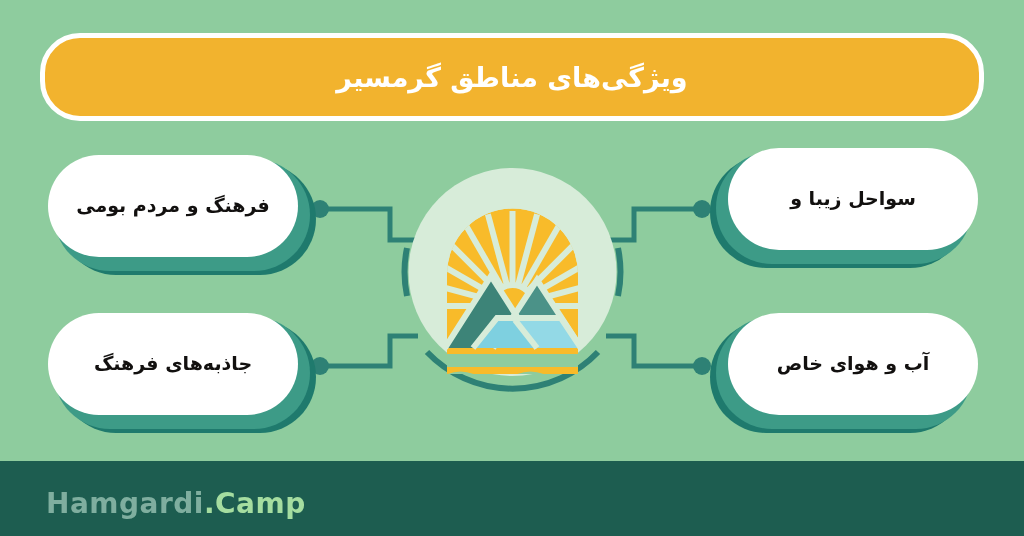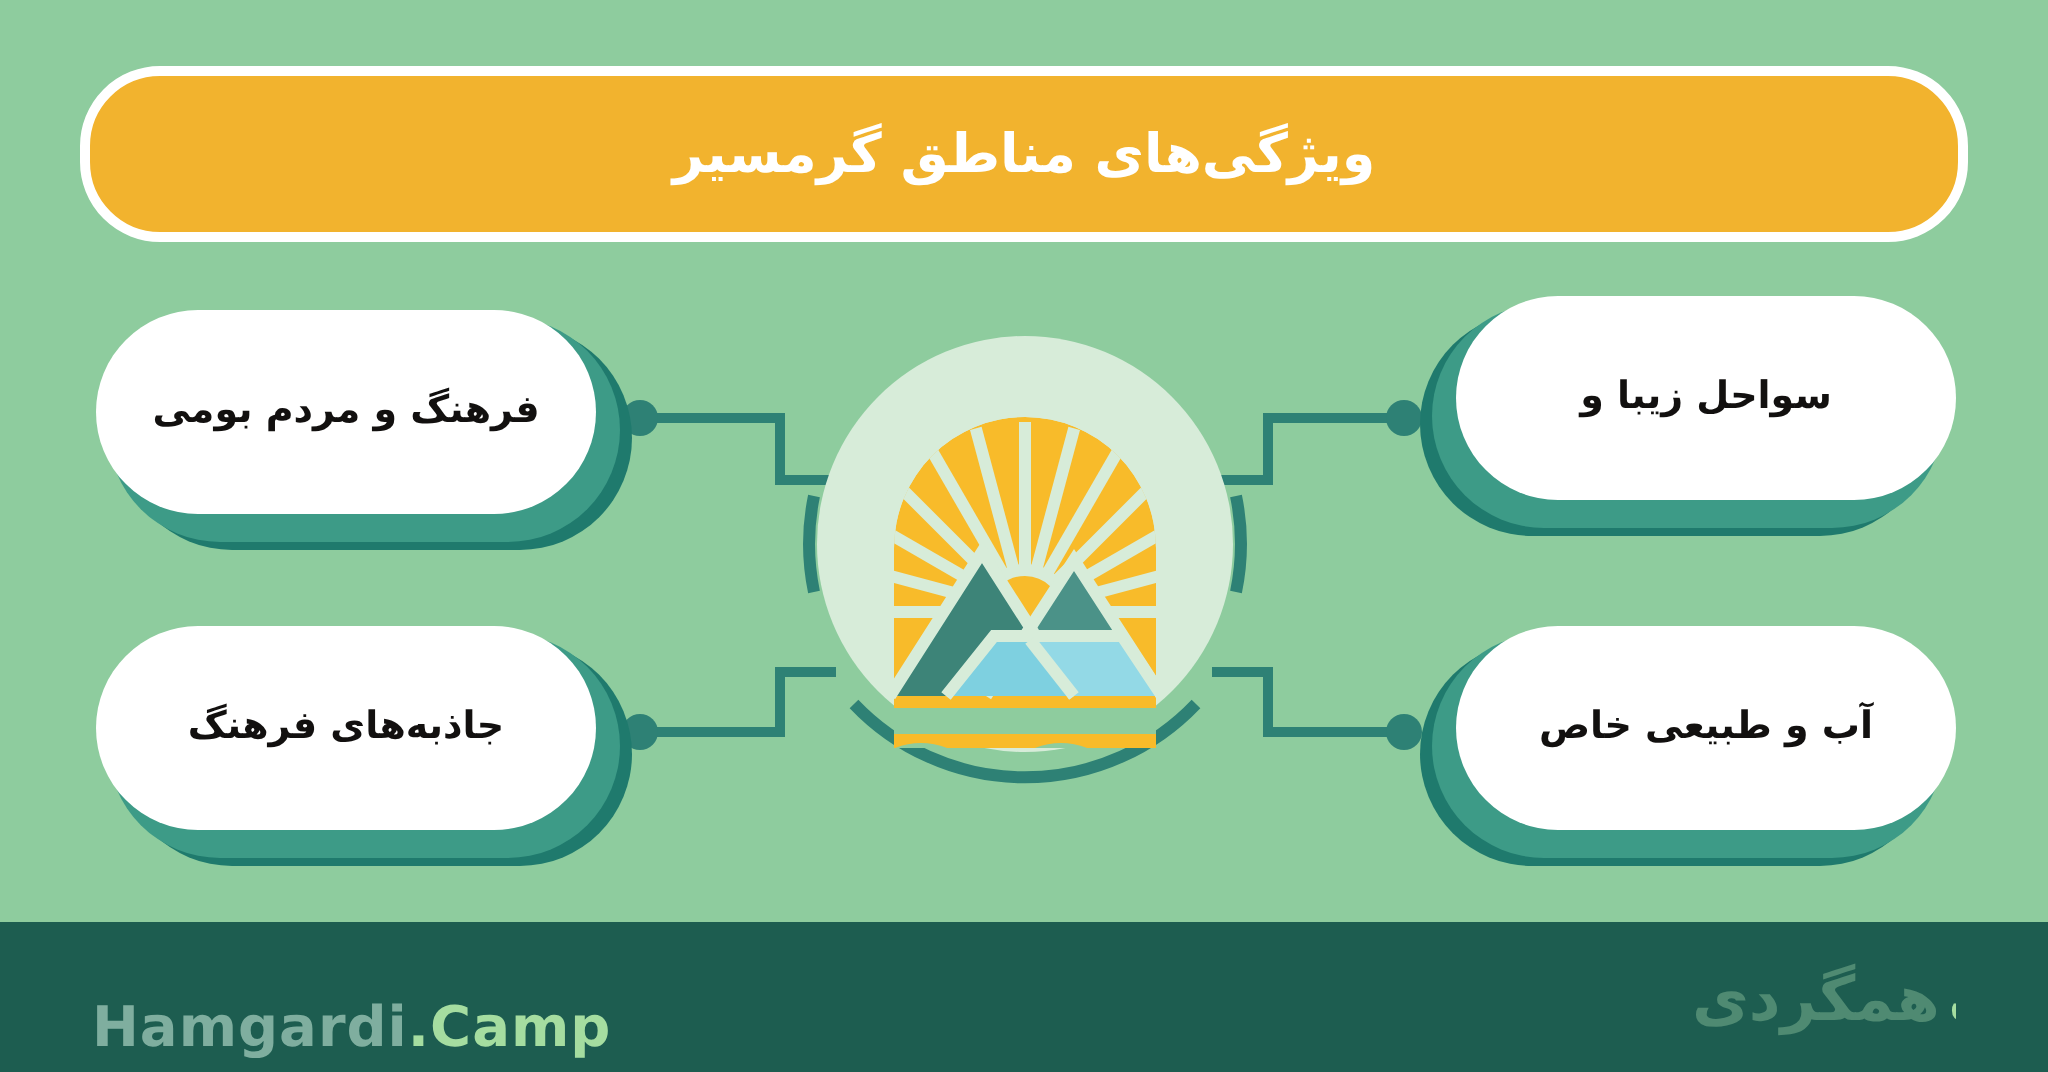--- a/index.html
+++ b/index.html
@@ -96,21 +96,21 @@
   #emblem { position:absolute; left:385px; top:148px; width:255px; height:248px; }
   #connectors { position:absolute; left:0; top:0; width:1024px; height:536px; }
 
   
   #footer {
     position:absolute; left:0; top:461px;
     width:1024px; height:75px;
     background:#1d5d50;
   }
   #brand-latin {
-    position:absolute; left:46px; top:36px;
+    position:absolute; left:46px; top:26px;
     font-size:28px; font-weight:bold;
     letter-spacing:.5px;
     direction:ltr;
   }
   #brand-latin .b1 { color:#7fae9f; }
   #brand-latin .b2 { color:#a5dda0; }
   #brand-fa {
     position:absolute; right:46px; top:16px;
     direction:rtl;
   }
@@ -244,29 +244,23 @@
       <div class="card-label">
         <span>سواحل زیبا و</span><br>
       </div>
     </div>
   </div>
 
   <div id="card-bottomright" class="card-wrap right-card">
     <div class="arc-outer"></div>
     <div class="arc-inner"></div>
     <div class="card-face">
-      <div class="card-label">آب و طبیعی خاص</div>
+      <div class="card-label">آب و هوای خاص</div>
     </div>
   </div>
 
   <div id="footer">
     <div id="brand-latin">
       <span class="b1">Hamgardi</span><span class="b2">.Camp</span>
     </div>
-    <div id="brand-fa">
-      <svg width="300" height="46" viewBox="0 0 300 46" xmlns="http://www.w3.org/2000/svg">
-        <text x="296" y="33" text-anchor="end" font-family="DejaVu Sans, sans-serif" font-size="31" fill="#a5dda0" font-weight="bold">کمپینگ</text>
-        <text x="168" y="33" text-anchor="end" font-family="DejaVu Sans, sans-serif" font-size="31" fill="#4f8a72" font-weight="bold">همگردی</text>
-      </svg>
-    </div>
   </div>
 
 </div>
 
 </body></html>

